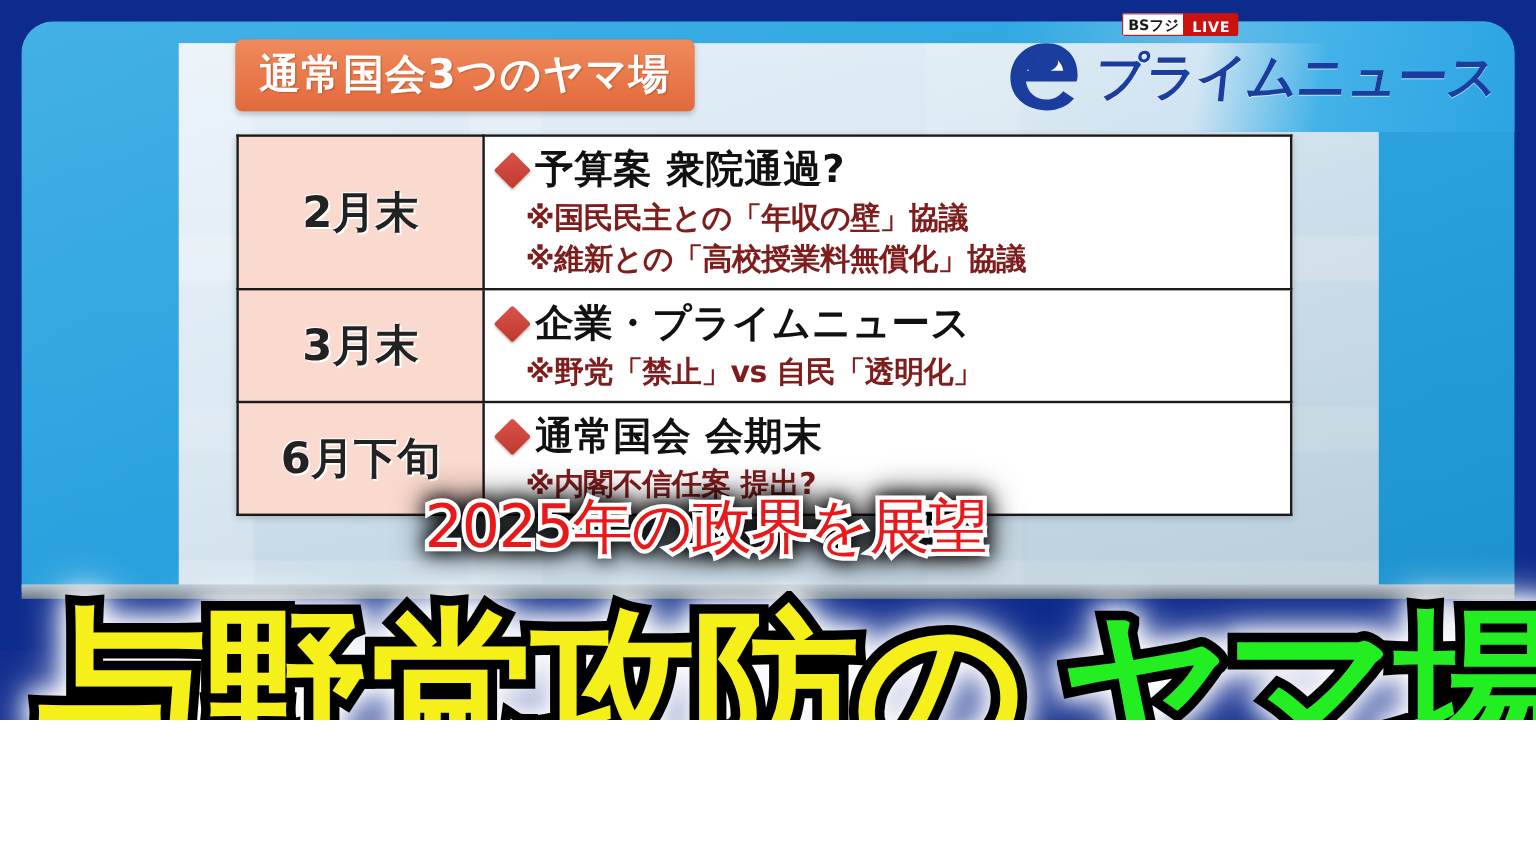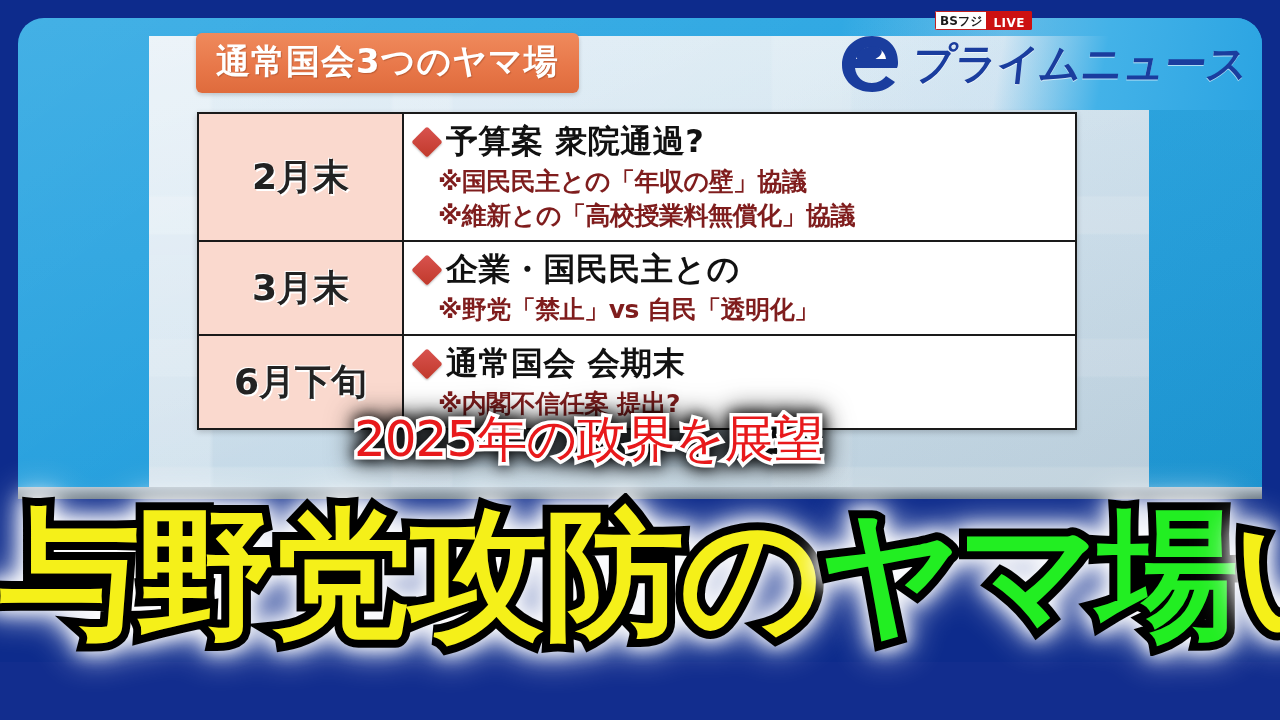--- a/index.html
+++ b/index.html
@@ -4,21 +4,21 @@
 <title>BSフジ プライムニュース</title>
 <style>
   * { margin:0; padding:0; box-sizing:border-box; }
 
   html, body {
     width:1280px; height:720px; overflow:hidden;
     font-family:"Liberation Sans", sans-serif;
   }
 
   #stage {
-    position:relative; width:1280px; height:720px;
+    position:relative; width:1280px; height:600px;
     background:#0d2b8c;
     overflow:hidden;
   }
 
   
   .bg-frame {
     position:absolute; left:18px; top:18px;
     width:1244px; height:475px;
     background:linear-gradient(180deg,#2aa6e2 0%,#1e9cdc 100%);
     border-radius:26px 26px 0 0;
@@ -165,20 +165,21 @@
     text-align:center; z-index:9;
     white-space:nowrap;
   }
   .title .t{
     font-size:140px; font-weight:700; line-height:1;
     font-family:"DejaVu Sans", sans-serif;
     letter-spacing:-4px;
     -webkit-text-stroke:16px #000000;
     paint-order:stroke fill;
     filter:drop-shadow(0 0 9px rgba(255,255,255,1)) drop-shadow(0 0 16px rgba(255,255,255,.95));
+    margin-left:32px;
   }
   .t.y{ color:#f5f019; }
   .t.g{ color:#22ee22; }
 
   .bottom-bar{
     position:absolute; left:0; bottom:0; width:1280px; height:58px;
     background:#122d8e;
   }
 </style>
 </head>
@@ -227,21 +228,21 @@
           <div class="note">※維新との「高校授業料無償化」協議</div>
         </td>
       </tr>
       <tr>
         <td class="c-date">
           <span>3月末</span>
         </td>
         <td class="c-body">
           <div class="head-line">
             <div class="diamond"></div>
-            <div class="ht">企業・国民民主との</div>
+            <div class="ht">企業・プライムニュース</div>
           </div>
           <div class="note">※野党「禁止」vs 自民「透明化」</div>
         </td>
       </tr>
       <tr>
         <td class="c-date">
           <span>6月下旬</span>
         </td>
         <td class="c-body">
           <div class="head-line">

